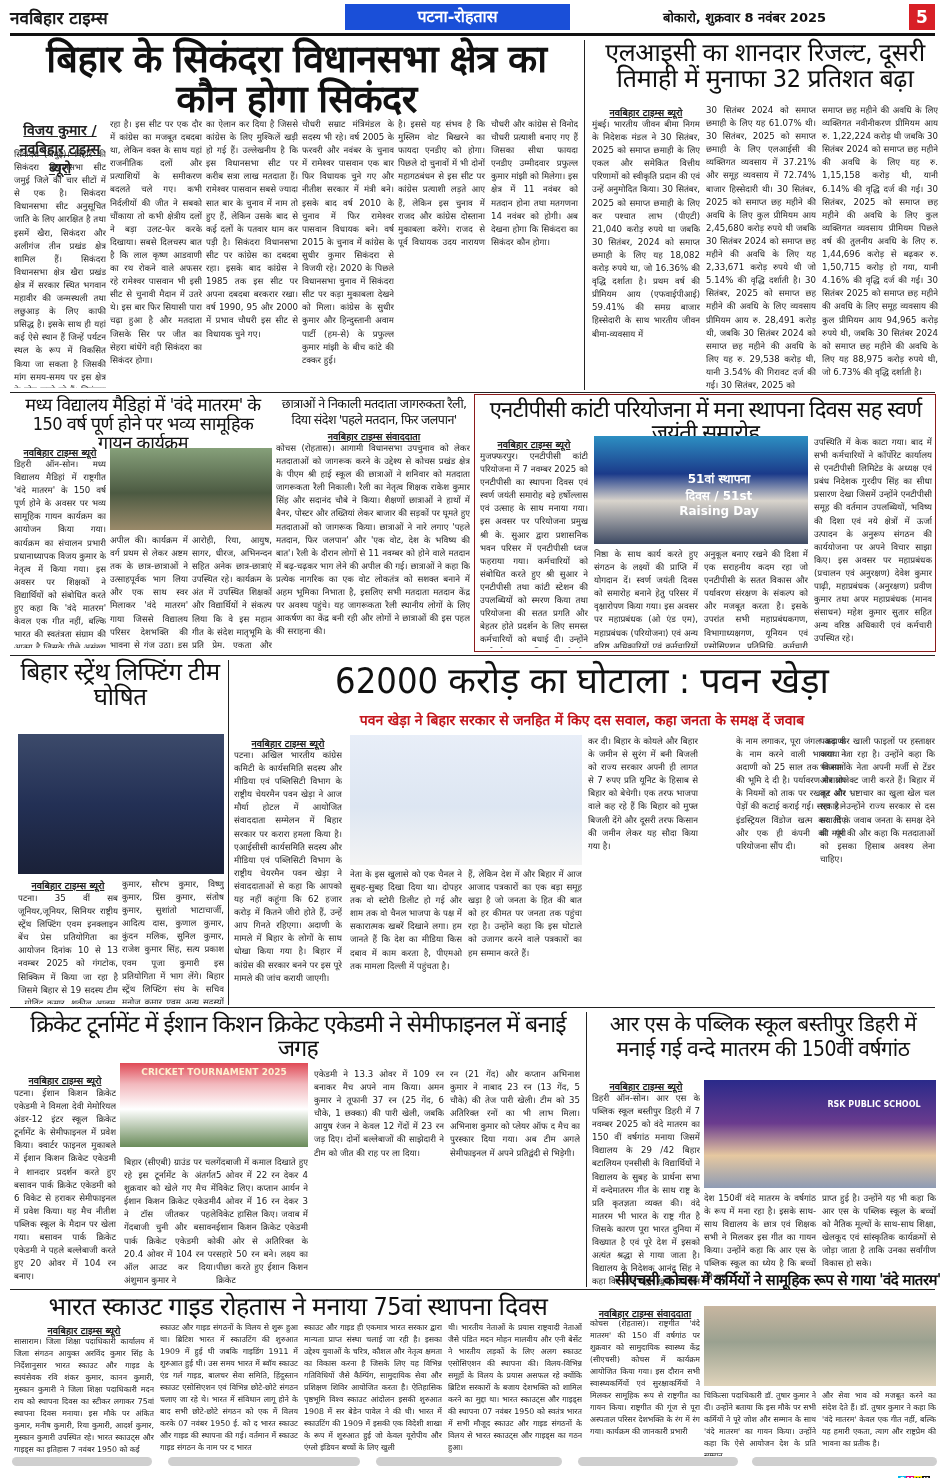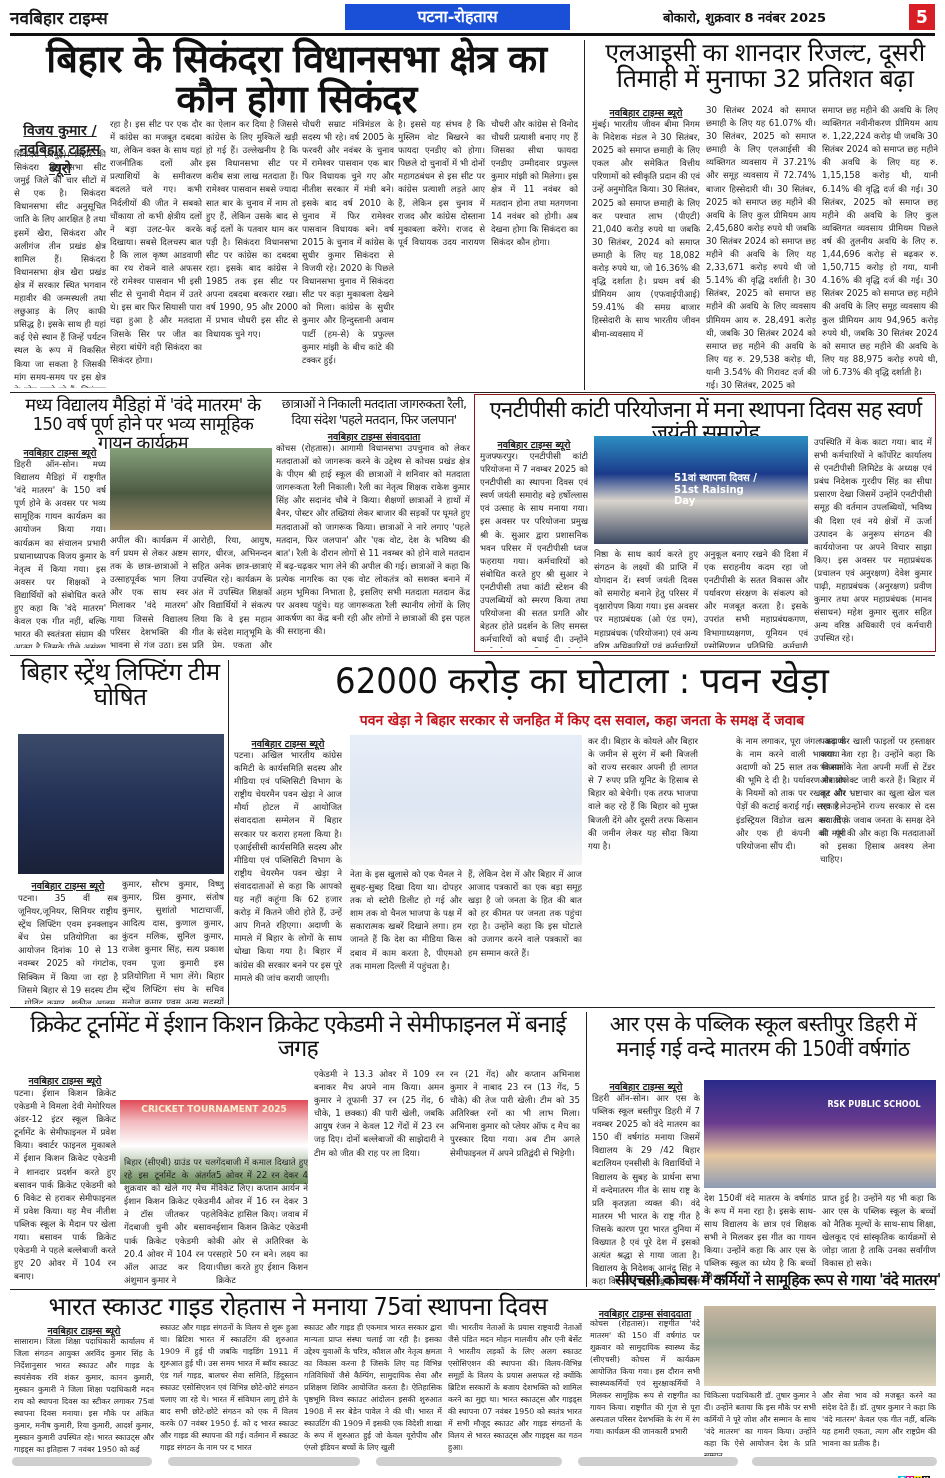--- a/index.html
+++ b/index.html
@@ -78,21 +78,21 @@
 </div>
 <div class="abs txt" style="left:276px;top:442px;width:194px;height:206px;">कोचस (रोहतास)। आगामी विधानसभा उपचुनाव को लेकर मतदाताओं को जागरूक करने के उद्देश्य से कोचस प्रखंड क्षेत्र के पीएम श्री हाई स्कूल की छात्राओं ने शनिवार को मतदाता जागरूकता रैली निकाली। रैली का नेतृत्व शिक्षक राकेश कुमार सिंह और सदानंद चौबे ने किया। शैक्षणों छात्राओं ने हाथों में बैनर, पोस्टर और तख्तियां लेकर बाजार की सड़कों पर घूमते हुए मतदाताओं को जागरूक किया। छात्राओं ने नारे लगाए 'पहले मतदान, फिर जलपान' और 'एक वोट, देश के भविष्य की बात'। रैली के दौरान लोगों से 11 नवम्बर को होने वाले मतदान में बढ़-चढ़कर भाग लेने की अपील की गई। छात्राओं ने कहा कि प्रत्येक नागरिक का एक वोट लोकतंत्र को सशक्त बनाने में अहम भूमिका निभाता है, इसलिए सभी मतदाता मतदान केंद्र पर अवश्य पहुंचे। यह जागरूकता रैली स्थानीय लोगों के लिए आकर्षण का केंद्र बनी रही और लोगों ने छात्राओं की इस पहल की सराहना की।</div>
 
 <div class="abs redbox" style="left:474px;top:394px;width:462px;height:258px;"></div>
 <div class="abs hl" style="left:478px;top:398px;width:455px;font-size:22px;font-weight:normal;letter-spacing:-0.8px;">एनटीपीसी कांटी परियोजना में मना स्थापना दिवस सह स्वर्ण जयंती समारोह</div>
 <div class="abs" style="left:480px;top:436px;width:108px;">
   <div class="byline">नवबिहार टाइम्स ब्यूरो</div>
 </div>
 <div class="abs txt" style="left:480px;top:450px;width:108px;height:198px;">मुजफ्फरपुर। एनटीपीसी कांटी परियोजना में 7 नवम्बर 2025 को एनटीपीसी का स्थापना दिवस एवं स्वर्ण जयंती समारोह बड़े हर्षोल्लास एवं उत्साह के साथ मनाया गया। इस अवसर पर परियोजना प्रमुख श्री के. सुआर द्वारा प्रशासनिक भवन परिसर में एनटीपीसी ध्वज फहराया गया। कर्मचारियों को संबोधित करते हुए श्री सुआर ने एनटीपीसी तथा कांटी स्टेशन की उपलब्धियों को स्मरण किया तथा परियोजना की सतत प्रगति और बेहतर होते प्रदर्शन के लिए समस्त कर्मचारियों को बधाई दी। उन्होंने सभी से आह्वान किया कि वे टीम भावना, दक्षता और</div>
 <div class="abs photo ntpc" style="left:594px;top:436px;width:214px;height:108px;">
-  <div class="caption-label" style="position:absolute;left:80px;top:34px;width:90px;text-align:left;font-size:10px;">51वां स्थापना दिवस / 51st Raising Day</div>
+  <div class="caption-label" style="position:absolute;left:80px;top:34px;width:90px;text-align:center;font-size:12px;">51वां स्थापना दिवस / 51st Raising Day</div>
 </div>
 <div class="abs txt" style="left:594px;top:548px;width:104px;height:100px;">निष्ठा के साथ कार्य करते हुए संगठन के लक्ष्यों की प्राप्ति में योगदान दें। स्वर्ण जयंती दिवस को समारोह बनाने हेतु परिसर में वृक्षारोपण किया गया। इस अवसर पर महाप्रबंधक (ओ एंड एम), महाप्रबंधक (परियोजना) एवं अन्य वरिष्ठ अधिकारियों एवं कर्मचारियों ने भी मिलकर विभिन्न प्रजातियों के पौधे रोपे। यह पहल परिसर को हरा-भरा एवं पर्यावरण</div>
 <div class="abs txt" style="left:704px;top:548px;width:104px;height:100px;">अनुकूल बनाए रखने की दिशा में एक सराहनीय कदम रहा जो एनटीपीसी के सतत विकास और पर्यावरण संरक्षण के संकल्प को और मजबूत करता है। इसके उपरांत सभी महाप्रबंधकगण, विभागाध्यक्षगण, यूनियन एवं एसोसिएशन प्रतिनिधि, कर्मचारी एवं सीआईएसएफ कर्मियों की</div>
 <div class="abs txt" style="left:814px;top:436px;width:118px;height:212px;">उपस्थिति में केक काटा गया। बाद में सभी कर्मचारियों ने कॉर्पोरेट कार्यालय से एनटीपीसी लिमिटेड के अध्यक्ष एवं प्रबंध निदेशक गुरदीप सिंह का सीधा प्रसारण देखा जिसमें उन्होंने एनटीपीसी समूह की वर्तमान उपलब्धियों, भविष्य की दिशा एवं नये क्षेत्रों में ऊर्जा उत्पादन के अनुरूप संगठन की कार्ययोजना पर अपने विचार साझा किए। इस अवसर पर महाप्रबंधक (प्रचालन एवं अनुरक्षण) देवेश कुमार पाढ़ी, महाप्रबंधक (अनुरक्षण) प्रवीण कुमार तथा अपर महाप्रबंधक (मानव संसाधन) महेश कुमार सुतार सहित अन्य वरिष्ठ अधिकारी एवं कर्मचारी उपस्थित रहे।</div>
 
 <div class="abs rule" style="left:10px;top:655px;width:925px;"></div>
 
 <div class="abs hl" style="left:14px;top:660px;width:212px;font-size:24px;font-weight:normal;">बिहार स्ट्रेंथ लिफ्टिंग टीम घोषित</div>
 <div class="abs photo team" style="left:18px;top:734px;width:206px;height:140px;"></div>
 <div class="abs" style="left:18px;top:877px;width:100px;">
@@ -116,21 +116,21 @@
 <div class="abs txt" style="left:704px;top:735px;width:110px;height:268px;margin-left:32px;">के नाम लगाकर, पूरा जंगल अदाणी के नाम करने वाली भाजपा ने अदाणी को 25 साल तक किसानों की भूमि दे दी है। पर्यावरण मंत्रालय के नियमों को ताक पर रखकर और पेड़ों की कटाई कराई गई। सरकार ने इंडस्ट्रियल विंडोज खत्म कर दिए और एक ही कंपनी को पूरी परियोजना सौंप दी।</div>
 <div class="abs txt" style="left:820px;top:735px;width:115px;height:268px;">पकड़ कर खाली फाइलों पर हस्ताक्षर कराया जा रहा है। उन्होंने कहा कि भाजपा के नेता अपनी मर्जी से टेंडर और प्रोजेक्ट जारी करते हैं। बिहार में लूट और भ्रष्टाचार का खुला खेल चल रहा है। उन्होंने राज्य सरकार से दस सवालों के जवाब जनता के समक्ष देने की मांग की और कहा कि मतदाताओं को इसका हिसाब अवश्य लेना चाहिए।</div>
 
 <div class="abs rule" style="left:10px;top:1007px;width:925px;"></div>
 
 <div class="abs hl" style="left:14px;top:1012px;width:568px;font-size:23px;font-weight:normal;letter-spacing:-0.8px;text-align:center;">क्रिकेट टूर्नामेंट में ईशान किशन क्रिकेट एकेडमी ने सेमीफाइनल में बनाई जगह</div>
 <div class="abs" style="left:14px;top:1072px;width:102px;">
   <div class="byline">नवबिहार टाइम्स ब्यूरो</div>
 </div>
 <div class="abs txt" style="left:14px;top:1087px;width:102px;height:200px;">पटना। ईशान किशन क्रिकेट एकेडमी ने विमला देवी मेमोरियल अंडर-12 इंटर स्कूल क्रिकेट टूर्नामेंट के सेमीफाइनल में प्रवेश किया। क्वार्टर फाइनल मुकाबले में ईशान किशन क्रिकेट एकेडमी ने शानदार प्रदर्शन करते हुए बसावन पार्क क्रिकेट एकेडमी को 6 विकेट से हराकर सेमीफाइनल में प्रवेश किया। यह मैच नीतीश पब्लिक स्कूल के मैदान पर खेला गया। बसावन पार्क क्रिकेट एकेडमी ने पहले बल्लेबाजी करते हुए 20 ओवर में 104 रन बनाए।</div>
-<div class="abs photo cricket" style="left:120px;top:1100px;width:188px;height:84px;padding-left:35px;">
+<div class="abs photo cricket" style="left:120px;top:1063px;width:188px;height:84px;padding-left:35px;">
   <div class="caption-label" style="position:absolute;left:0;top:4px;width:188px;text-align:center;font-size:9px;color:#fff2d0;">CRICKET TOURNAMENT 2025</div>
 </div>
 <div class="abs txt" style="left:124px;top:1156px;width:92px;height:130px;">बिहार (सीएबी) ग्राउंड पर चल रहे इस टूर्नामेंट के अंतर्गत शुक्रवार को खेले गए मैच में ईशान किशन क्रिकेट एकेडमी ने टॉस जीतकर पहले गेंदबाजी चुनी और बसावन पार्क क्रिकेट एकेडमी को 20.4 ओवर में 104 रन पर ऑल आउट कर दिया। अंशुमान कुमार ने</div>
 <div class="abs txt" style="left:216px;top:1156px;width:92px;height:130px;">गेंदबाजी में कमाल दिखाते हुए 5 ओवर में 22 रन देकर 4 विकेट लिए। कप्तान आर्यन ने 4 ओवर में 16 रन देकर 3 विकेट हासिल किए। जवाब में ईशान किशन क्रिकेट एकेडमी की ओर से अतिरिक्त के सहारे 50 रन बने। लक्ष्य का पीछा करते हुए ईशान किशन क्रिकेट</div>
 <div class="abs txt" style="left:314px;top:1068px;width:130px;height:218px;">एकेडमी ने 13.3 ओवर में 109 रन बनाकर मैच अपने नाम किया। अमन कुमार ने तूफानी 37 रन (25 गेंद, 6 चौके, 1 छक्का) की पारी खेली, जबकि आयुष रंजन ने केवल 12 गेंदों में 23 रन जड़ दिए। दोनों बल्लेबाजों की साझेदारी ने टीम को जीत की राह पर ला दिया।</div>
 <div class="abs txt" style="left:450px;top:1068px;width:130px;height:218px;">रन (21 गेंद) और कप्तान अभिनाश कुमार ने नाबाद 23 रन (13 गेंद, 5 चौके) की तेज पारी खेली। टीम को 35 अतिरिक्त रनों का भी लाभ मिला। अभिनाश कुमार को प्लेयर ऑफ द मैच का पुरस्कार दिया गया। अब टीम अगले सेमीफाइनल में अपने प्रतिद्वंदी से भिड़ेगी।</div>
 
 <div class="abs vrule" style="left:586px;top:1012px;height:275px;"></div>
 
 <div class="abs hl" style="left:590px;top:1012px;width:346px;font-size:21px;font-weight:normal;line-height:1.2;">आर एस के पब्लिक स्कूल बस्तीपुर डिहरी में मनाई गई वन्दे मातरम की 150वीं वर्षगांठ</div>

